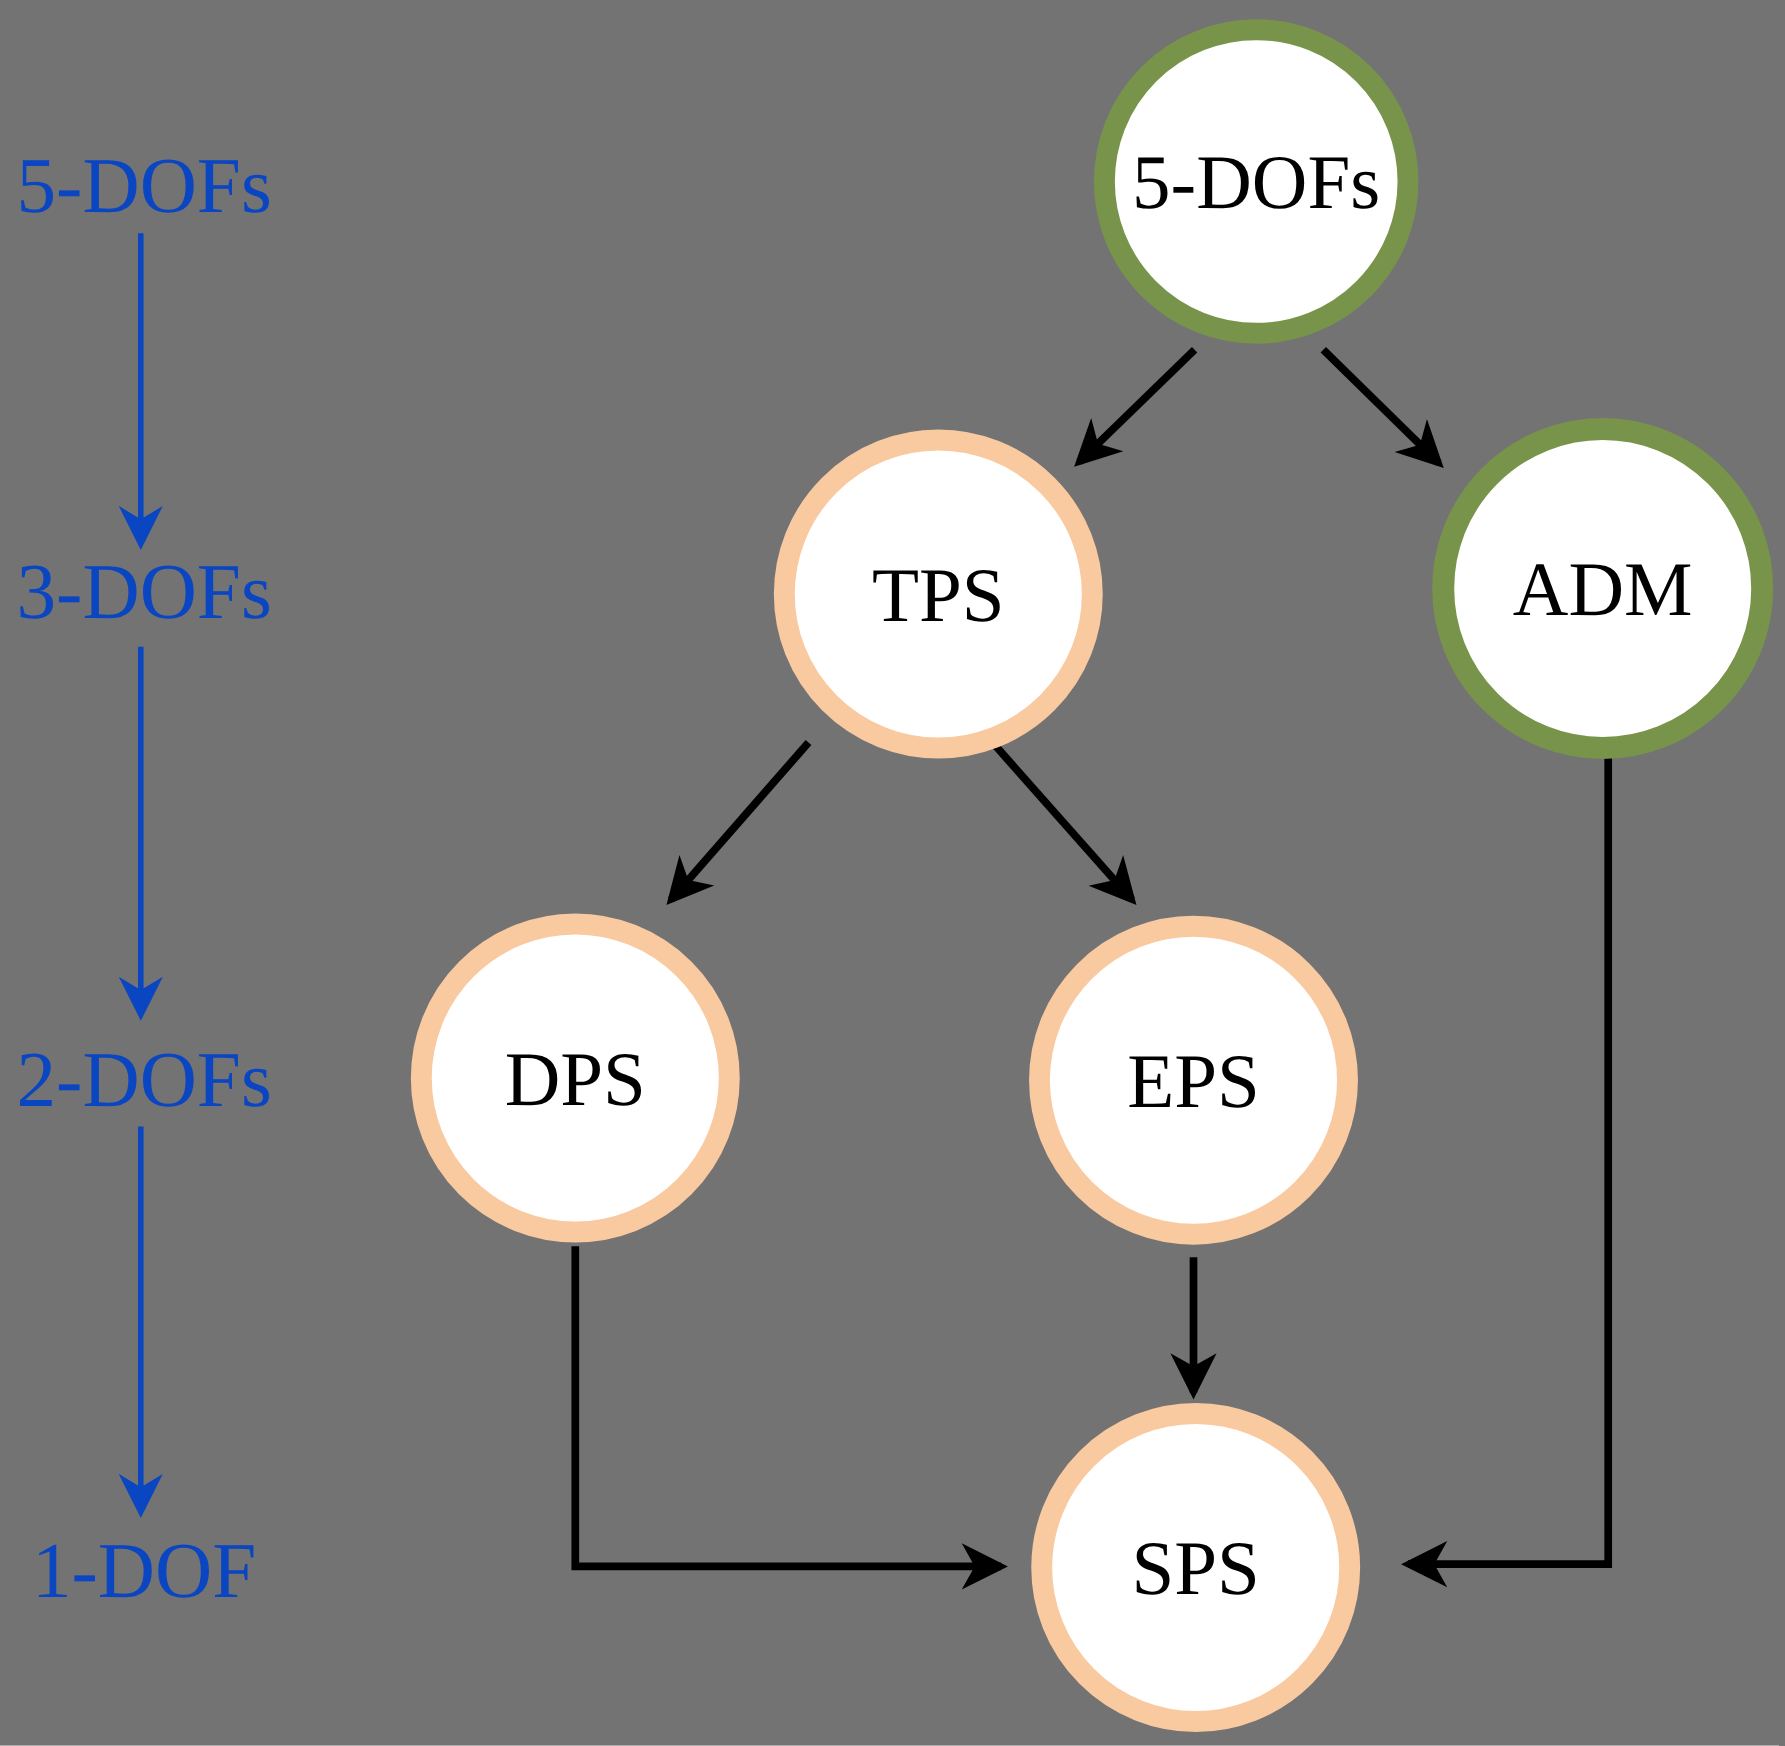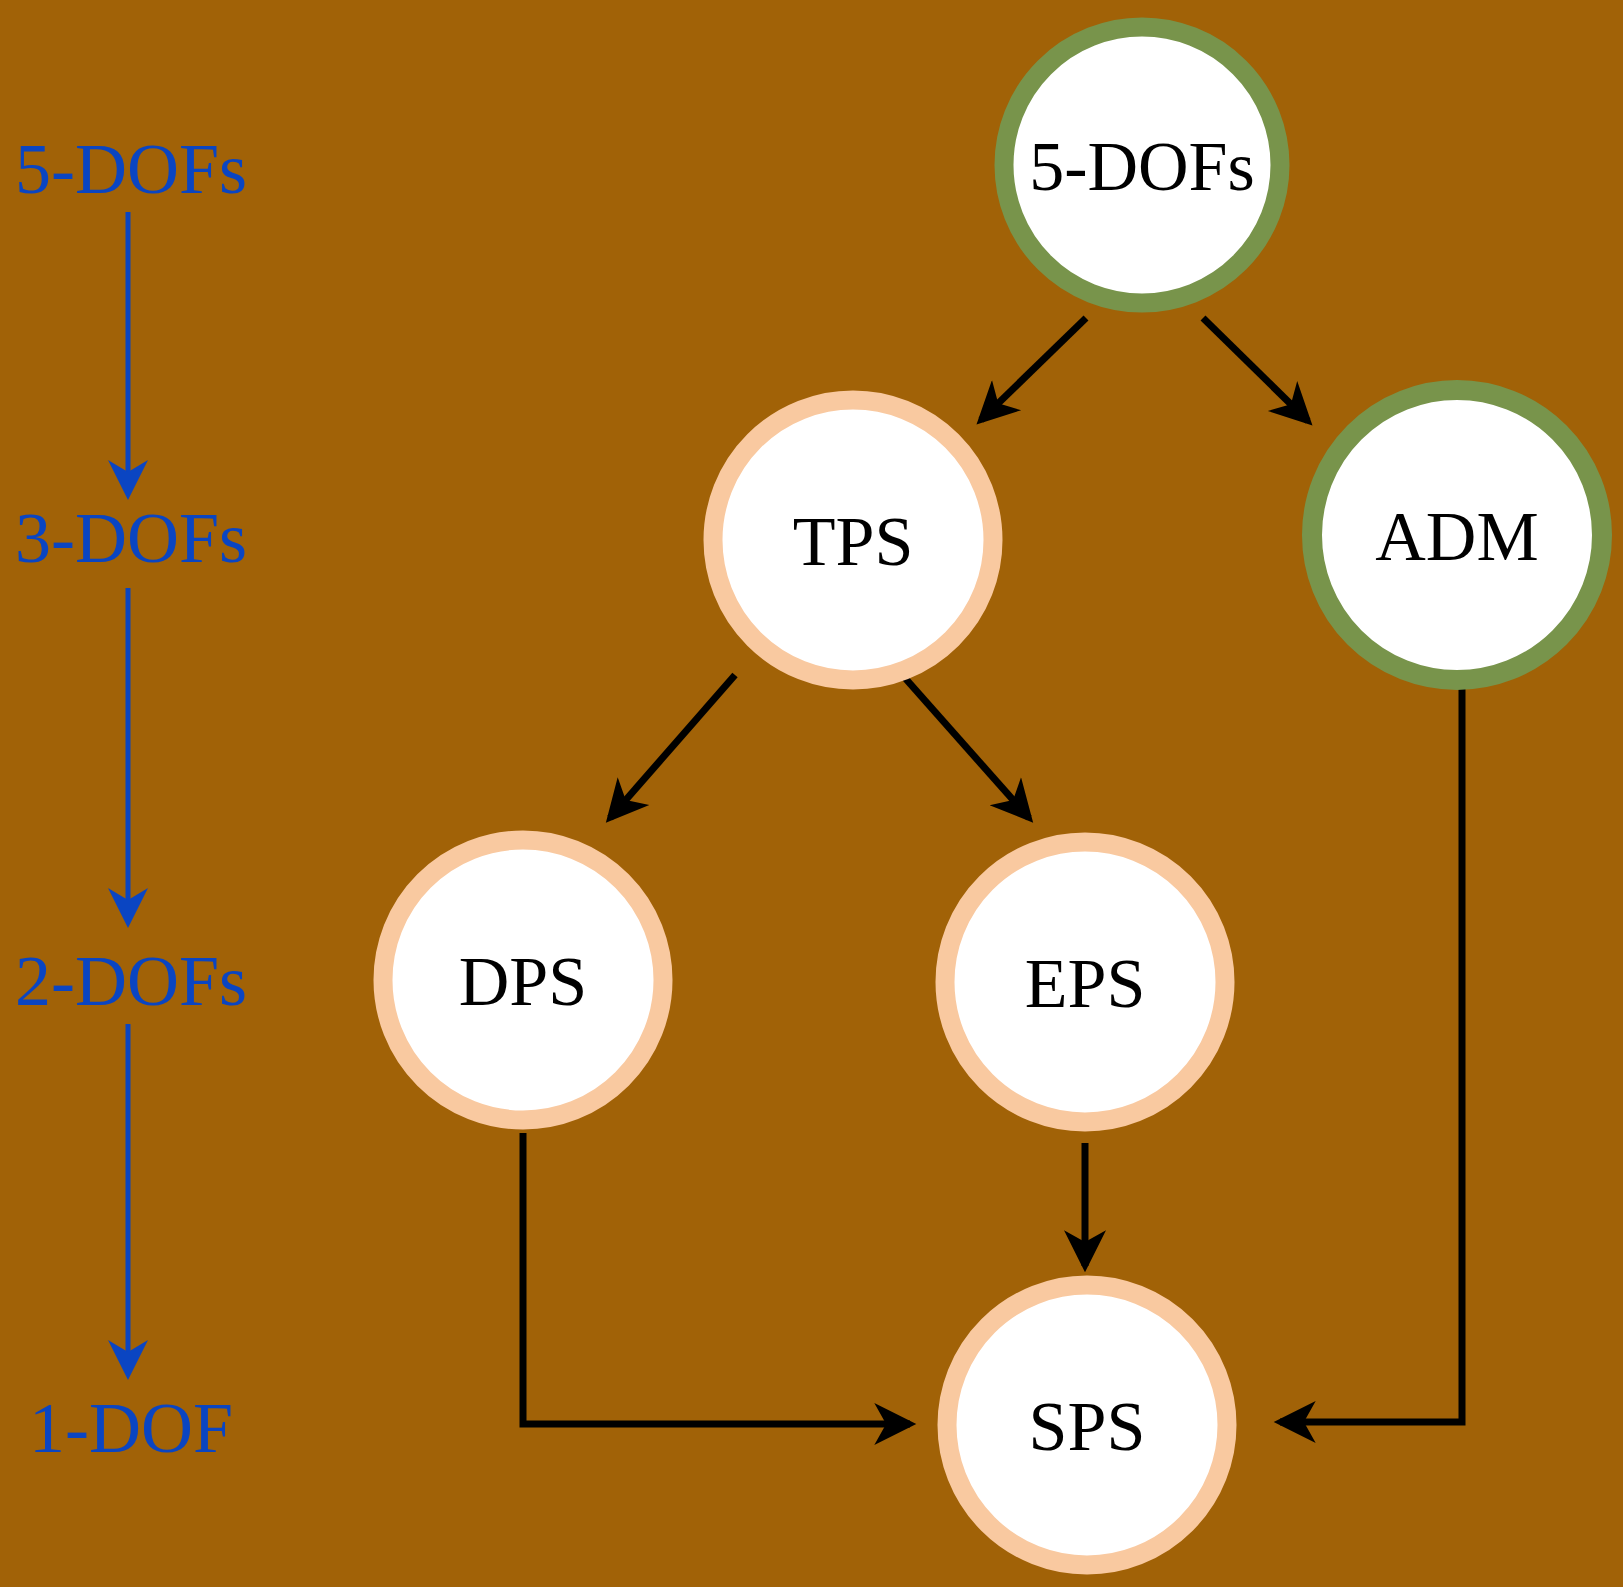--- a/index.html
+++ b/index.html
@@ -7,21 +7,21 @@
     padding: 0;
     background: #ffffff;
     width: 1623px;
     height: 1587px;
     overflow: hidden;
   }
   .stage {
     position: relative;
     width: 1623px;
     height: 1587px;
-    background: #a16207;
+    background: #737373;
   }
   svg text {
     font-family: "Liberation Serif", "DejaVu Serif", serif;
   }
   .node-label {
     font-size: 70px;
     fill: #000000;
   }
   .axis-label {
     font-size: 72px;

